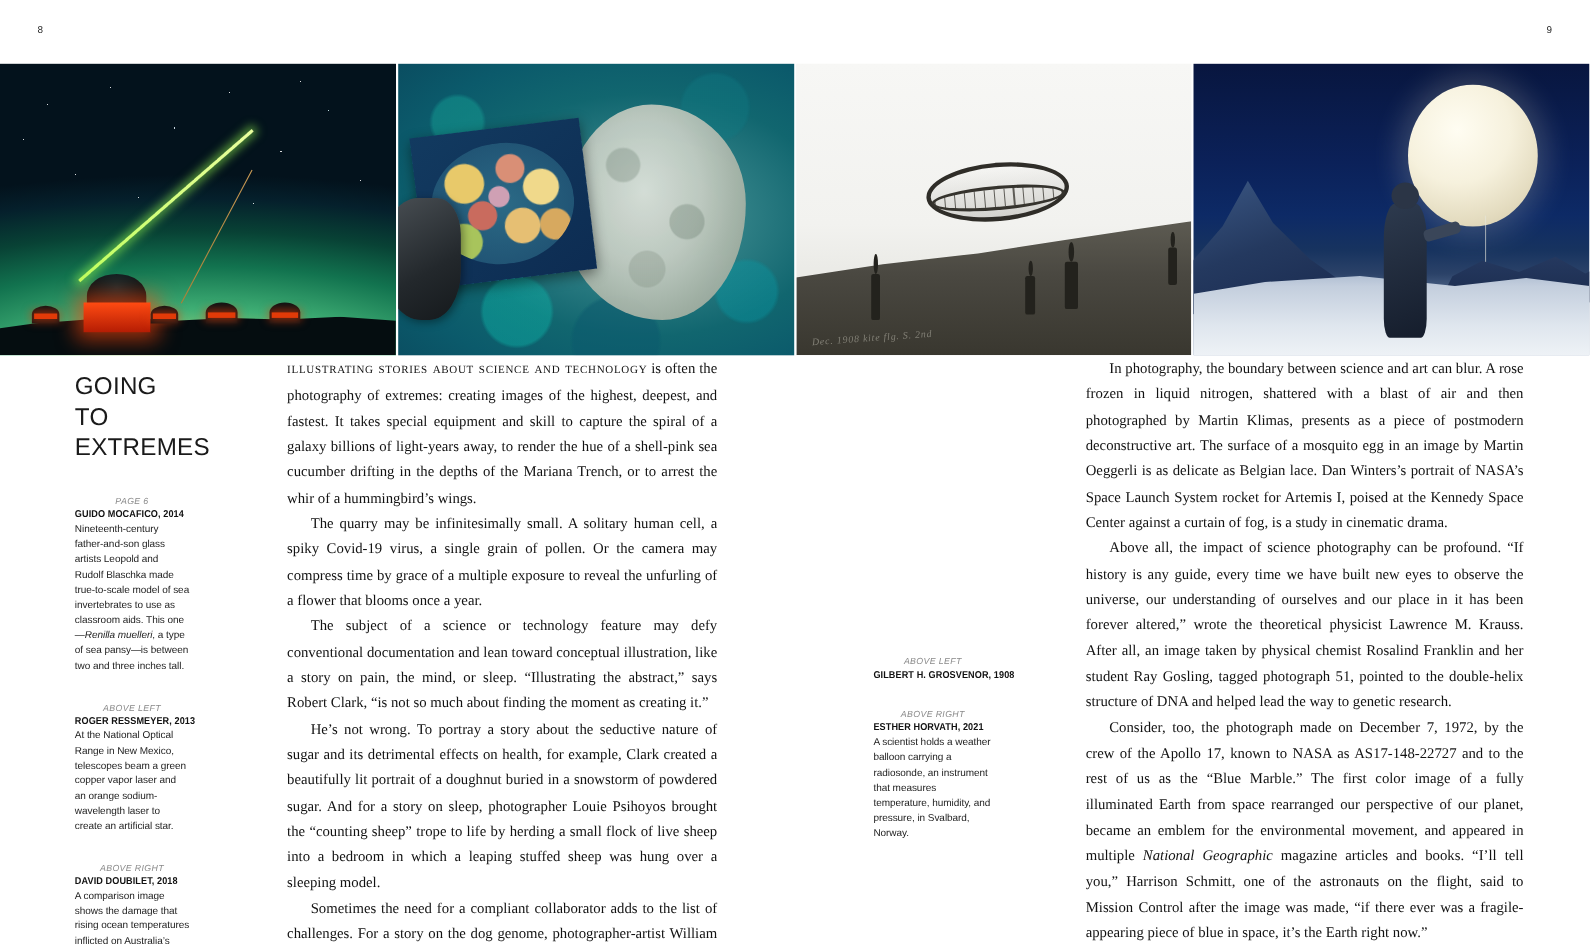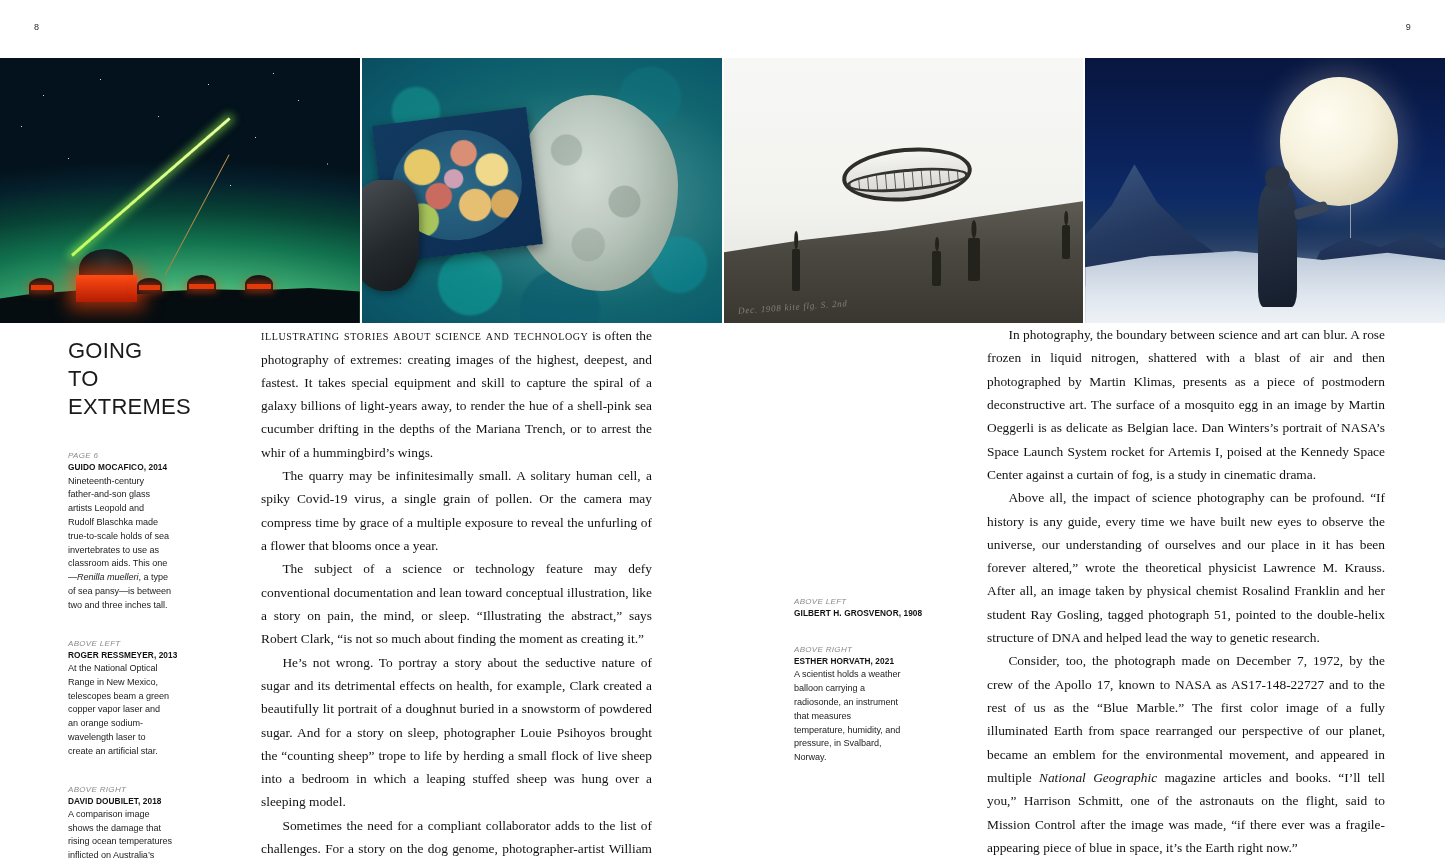--- a/index.html
+++ b/index.html
@@ -281,20 +281,21 @@
   .caption-block { margin-top: 26px; }
   .caption-block:first-of-type { margin-top: 0; }
   .cap-kicker {
     font-family: "Liberation Sans", sans-serif;
     font-style: italic;
     font-size: 8px;
     letter-spacing: .04em;
     color: #8a8a8a;
     text-transform: uppercase;
     line-height: 1.25;
+    text-align: center;
   }
   .cap-credit {
     font-family: "Liberation Sans", sans-serif;
     font-weight: 700;
     font-size: 9px;
     letter-spacing: .01em;
     color: #111;
     line-height: 1.35;
     transform: scaleX(.92);
     transform-origin: left center;
@@ -403,21 +404,21 @@
 
 <div class="page-body">
 
   <div class="col col-captions-left">
     <h1 class="headline">GOING TO
 EXTREMES</h1>
     <div id="captions-left-host" style="margin-top:30px;">
         <div class="caption-block">
           <div class="cap-kicker">PAGE 6</div>
           <div class="cap-credit">GUIDO MOCAFICO, 2014</div>
-          <div class="cap-text"><span>Nineteenth-century father-and-son glass artists Leopold and Rudolf Blaschka made true-to-scale holds of sea invertebrates to use as classroom aids. This one—</span><i>Renilla muelleri</i><span>, a type of sea pansy—is between two and three inches tall.</span></div>
+          <div class="cap-text"><span>Nineteenth-century father-and-son glass artists Leopold and Rudolf Blaschka made true-to-scale model of sea invertebrates to use as classroom aids. This one—</span><i>Renilla muelleri</i><span>, a type of sea pansy—is between two and three inches tall.</span></div>
         </div>
         <div class="caption-block">
           <div class="cap-kicker">ABOVE LEFT</div>
           <div class="cap-credit">ROGER RESSMEYER, 2013</div>
           <div class="cap-text"><span>At the National Optical Range in New Mexico, telescopes beam a green copper vapor laser and an orange sodium-wavelength laser to create an artificial star.</span></div>
         </div>
         <div class="caption-block">
           <div class="cap-kicker">ABOVE RIGHT</div>
           <div class="cap-credit">DAVID DOUBILET, 2018</div>
           <div class="cap-text"><span>A comparison image shows the damage that rising ocean temperatures inflicted on Australia’s Great Barrier Reef in just nine years.</span></div>

